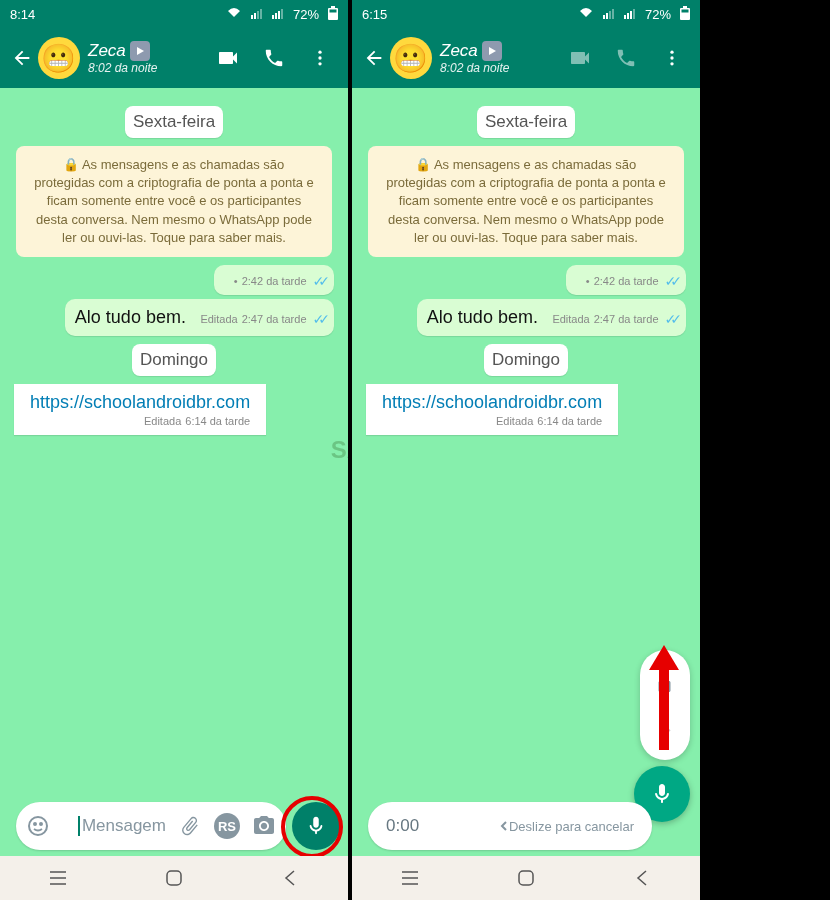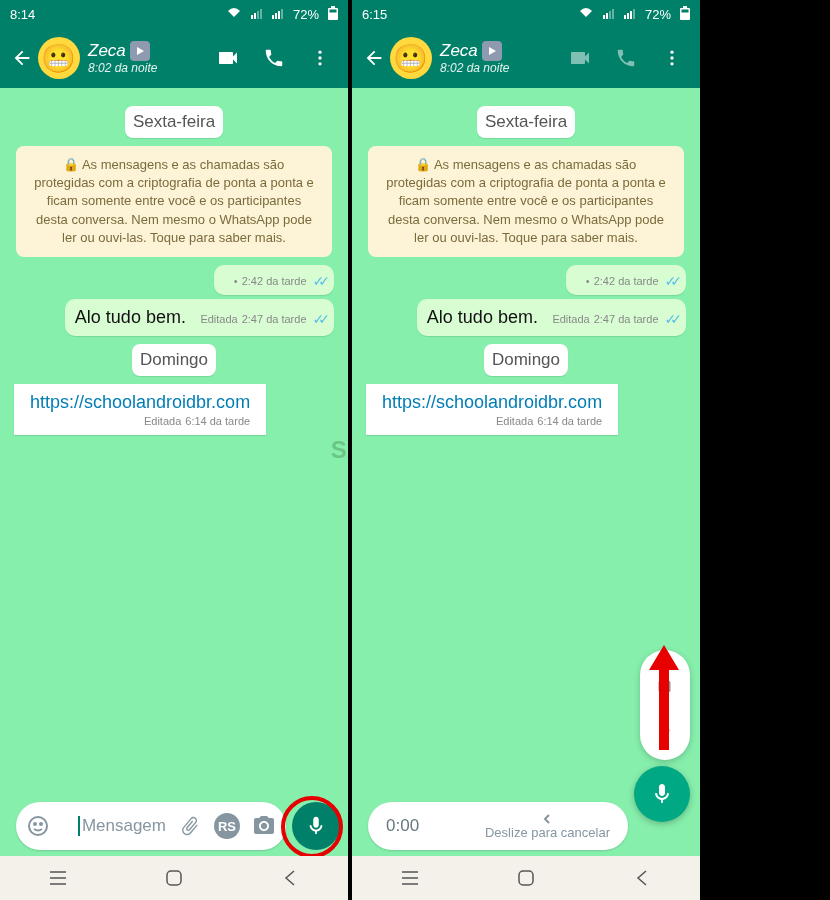--- a/index.html
+++ b/index.html
@@ -41,21 +41,21 @@
     .input-pill { flex: 1; background: #fff; border-radius: 28px; height: 48px; display: flex; align-items: center; padding: 0 10px; gap: 12px; box-shadow: 0 1px 2px rgba(0,0,0,0.15); }
     .input-icon { width: 24px; height: 24px; color: #8696a0; display: flex; align-items: center; justify-content: center; }
     .rs-badge { width: 26px; height: 26px; background: #8696a0; border-radius: 50%; color: #fff; font-size: 13px; font-weight: bold; display: flex; align-items: center; justify-content: center; }
     .input-text { flex: 1; font-size: 17px; color: #8696a0; }
     .input-text.cursor::before { content: ""; display: inline-block; width: 1.5px; height: 20px; background: #008069; vertical-align: middle; margin-right: 2px; }
     .mic-btn { width: 48px; height: 48px; background: #008069; border-radius: 50%; display: flex; align-items: center; justify-content: center; color: #fff; }
     .red-circle { position: absolute; right: 5px; bottom: 42px; width: 62px; height: 62px; border: 4px solid #e60000; border-radius: 50%; pointer-events: none; }
     
     .recording-pill { flex: 1; background: #fff; border-radius: 28px; height: 48px; display: flex; align-items: center; padding: 0 18px; gap: 16px; box-shadow: 0 1px 2px rgba(0,0,0,0.15); }
     .rec-time { font-size: 17px; color: #667781; }
-    .cancel-slide { font-size: 13px; color: #8696a0; display: flex; align-items: center; gap: 0; margin-left: auto; flex-direction: column; }
+    .cancel-slide { font-size: 13px; color: #8696a0; display: flex; align-items: center; gap: 0; margin-left: auto; }
     
     .lock-pill { position: absolute; right: 10px; bottom: 140px; width: 50px; height: 110px; background: #fff; border-radius: 25px; box-shadow: 0 2px 6px rgba(0,0,0,0.2); display: flex; flex-direction: column; align-items: center; justify-content: space-around; padding: 14px 0; }
     .lock-pill .lock-ic { color: #8696a0; font-size: 20px; }
     .lock-pill .chev { color: #ccc; font-size: 14px; }
     .mic-btn-rec { position: absolute; right: 10px; bottom: 78px; width: 56px; height: 56px; background: #00a884; border-radius: 50%; display: flex; align-items: center; justify-content: center; color: #fff; box-shadow: 0 2px 6px rgba(0,0,0,0.25); }
     
     .red-arrow { position: absolute; right: 16px; bottom: 150px; width: 40px; height: 110px; pointer-events: none; }
     
     .nav-bar { position: absolute; bottom: 0; left: 0; right: 0; height: 44px; background: #f4f0ea; display: flex; justify-content: space-around; align-items: center; }
     .nav-btn { width: 60px; height: 24px; display: flex; align-items: center; justify-content: center; color: #444; }
@@ -349,21 +349,21 @@
     <svg width="24" height="24" viewBox="0 0 24 24" fill="#fff">
         <path d="M12 14c1.66 0 3-1.34 3-3V5c0-1.66-1.34-3-3-3S9 3.34 9 5v6c0 1.66 1.34 3 3 3zm5.91-3c-.49 0-.9.36-.98.85C16.52 14.2 14.47 16 12 16s-4.52-1.8-4.93-4.15c-.08-.49-.49-.85-.98-.85-.61 0-1.09.54-1 1.14.49 3 2.89 5.35 5.91 5.78V20c0 .55.45 1 1 1s1-.45 1-1v-2.08c3.02-.43 5.42-2.78 5.91-5.78.1-.6-.39-1.14-1-1.14z"></path>
       </svg>
   </div>
 
   <svg class="red-arrow" viewBox="0 0 40 110">
     <path d="M20 110 L20 20" stroke="#e60000" stroke-width="10" fill="none"></path>
     <path d="M5 30 L20 5 L35 30 Z" fill="#e60000"></path>
   </svg>
 
-  <div class="input-bar" style="padding-right:72px;">
+  <div class="input-bar" style="padding-right:48px;">
     <div class="recording-pill">
       <span class="rec-time">0:00</span>
       <span class="cancel-slide">
         <svg width="10" height="12" viewBox="0 0 10 12" stroke="#8696a0" stroke-width="2" fill="none">
             <path d="M7 2 L3 6 L7 10"></path>
           </svg>
         <span>Deslize para cancelar</span>
       </span>
     </div>
   </div>

